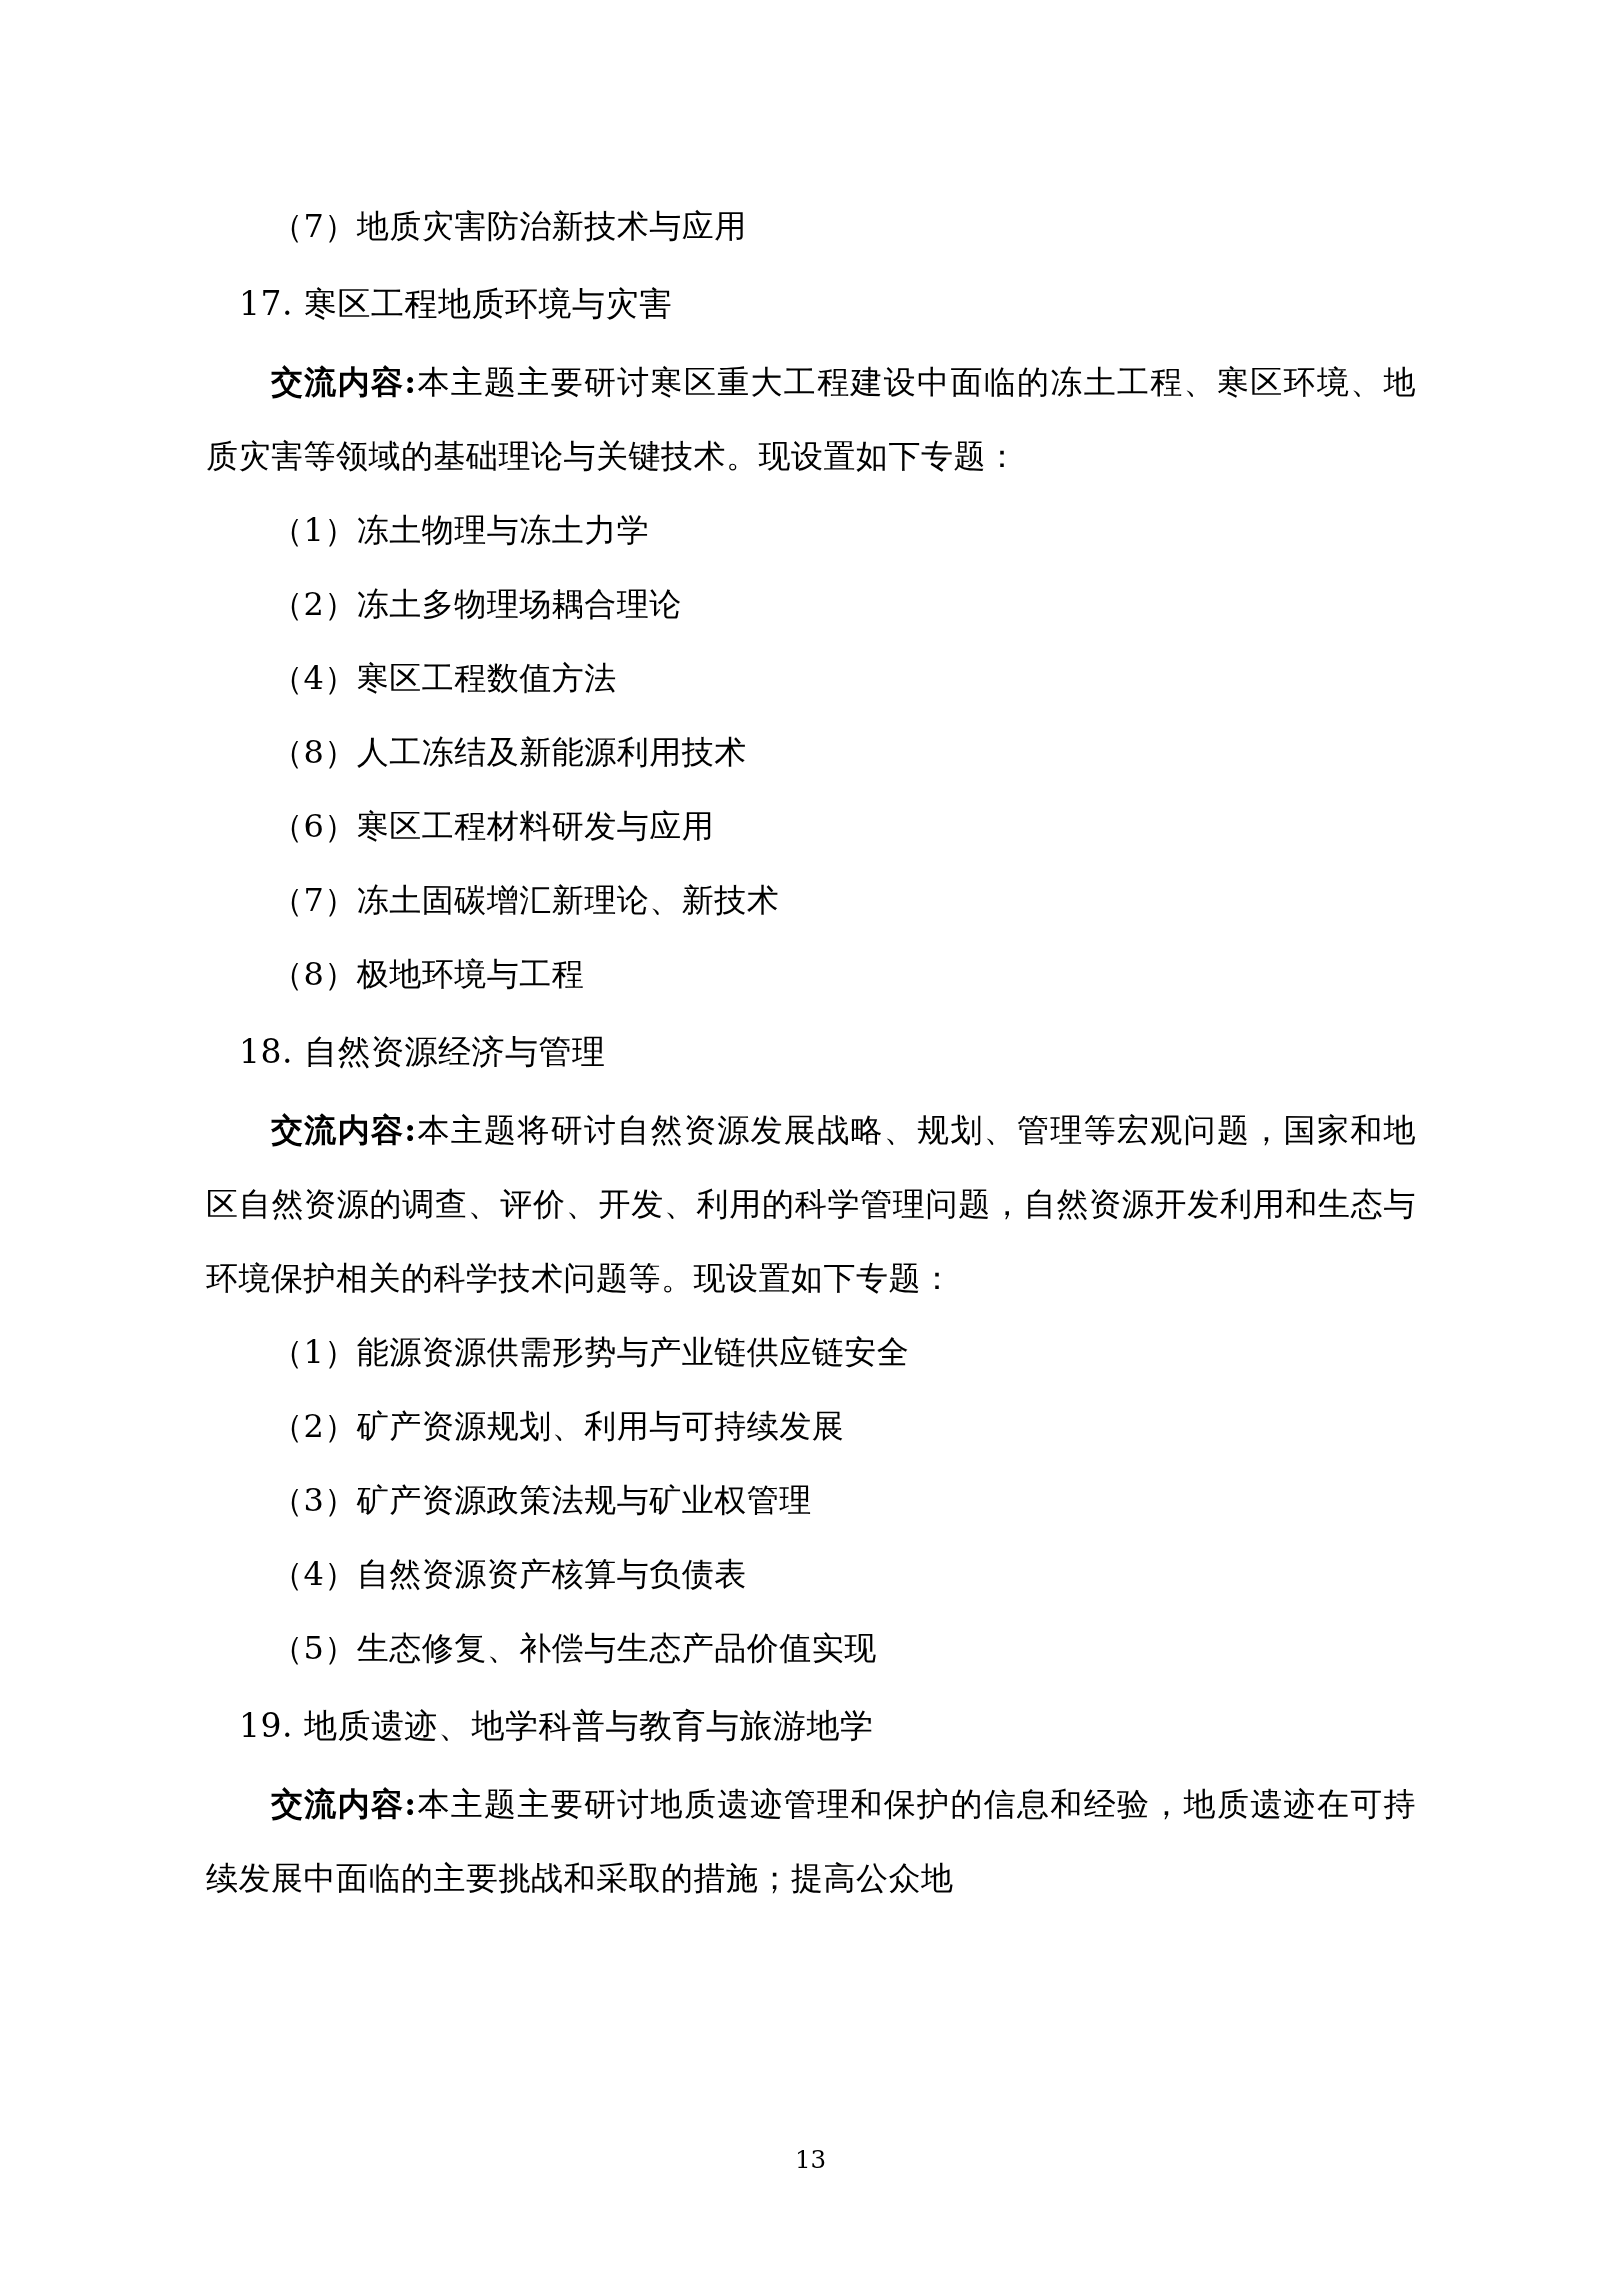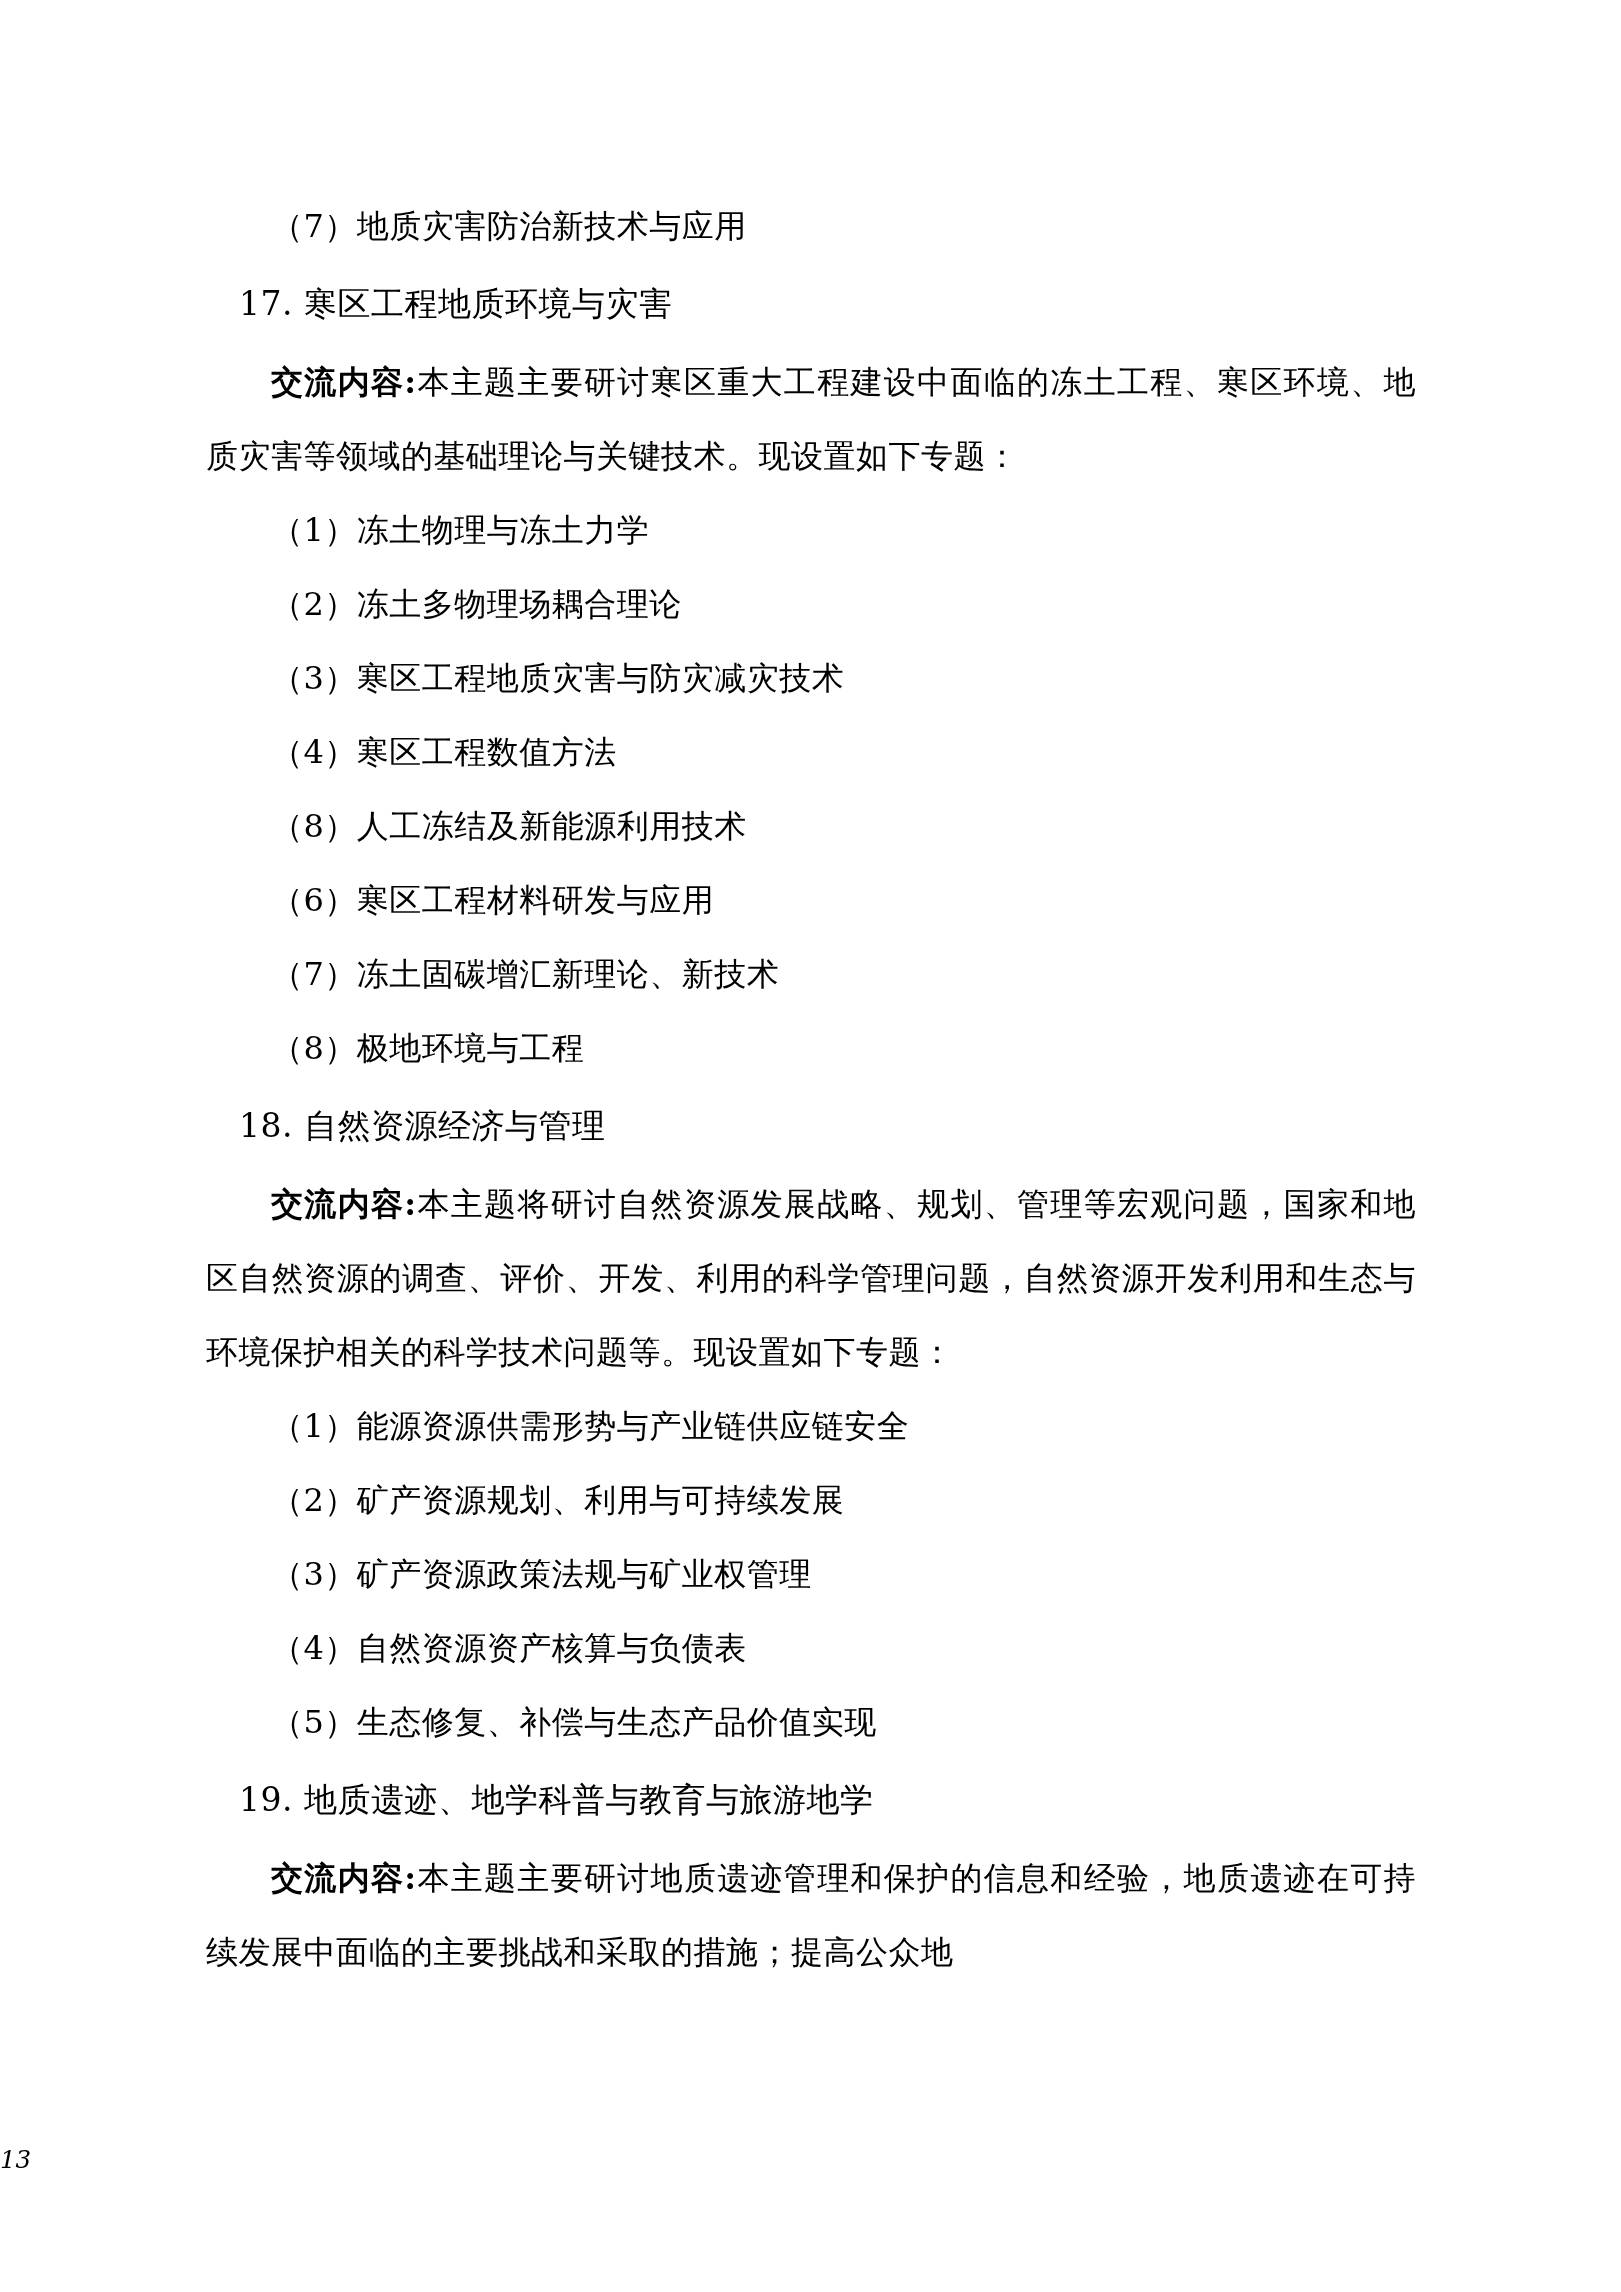--- a/index.html
+++ b/index.html
@@ -60,24 +60,23 @@
     font-size: 32px;
     line-height: 74px;
     text-indent: 65px;
     letter-spacing: 0.5px;
   }
   .pagenum {
     position: absolute;
     left: 0;
     right: 0;
     top: 2129px;
-    text-align: left;
+    text-align: center;
     font-size: 24.5px;
     font-family: "DejaVu Serif", "Liberation Serif", serif;
-    font-style: italic;
   }
 </style>
 </head>
 <body>
 
 <div class="page">
 
   <div class="content">
 
     <div class="line indent1">（7）地质灾害防治新技术与应用</div>
@@ -86,21 +85,20 @@
       <span class="num">17.</span>
       <span>寒区工程地质环境与灾害</span>
     </div>
 
     <div class="para para-first">
       <span class="lead">交流内容:</span><span>本主题主要研讨寒区重大工程建设中面临的冻土工程、寒区环境、地质灾害等领域的基础理论与关键技术。现设置如下专题：</span>
     </div>
 
     <div class="sub">（1）冻土物理与冻土力学</div>
     <div class="sub">（2）冻土多物理场耦合理论</div>
-    <div class="sub">（3）寒区工程地质灾害与防灾减灾技术</div>
     <div class="sub">（4）寒区工程数值方法</div>
     <div class="sub">（8）人工冻结及新能源利用技术</div>
     <div class="sub">（6）寒区工程材料研发与应用</div>
     <div class="sub">（7）冻土固碳增汇新理论、新技术</div>
     <div class="sub">（8）极地环境与工程</div>
 
     <div class="heading">
       <span class="num">18.</span>
       <span>自然资源经济与管理</span>
     </div>

